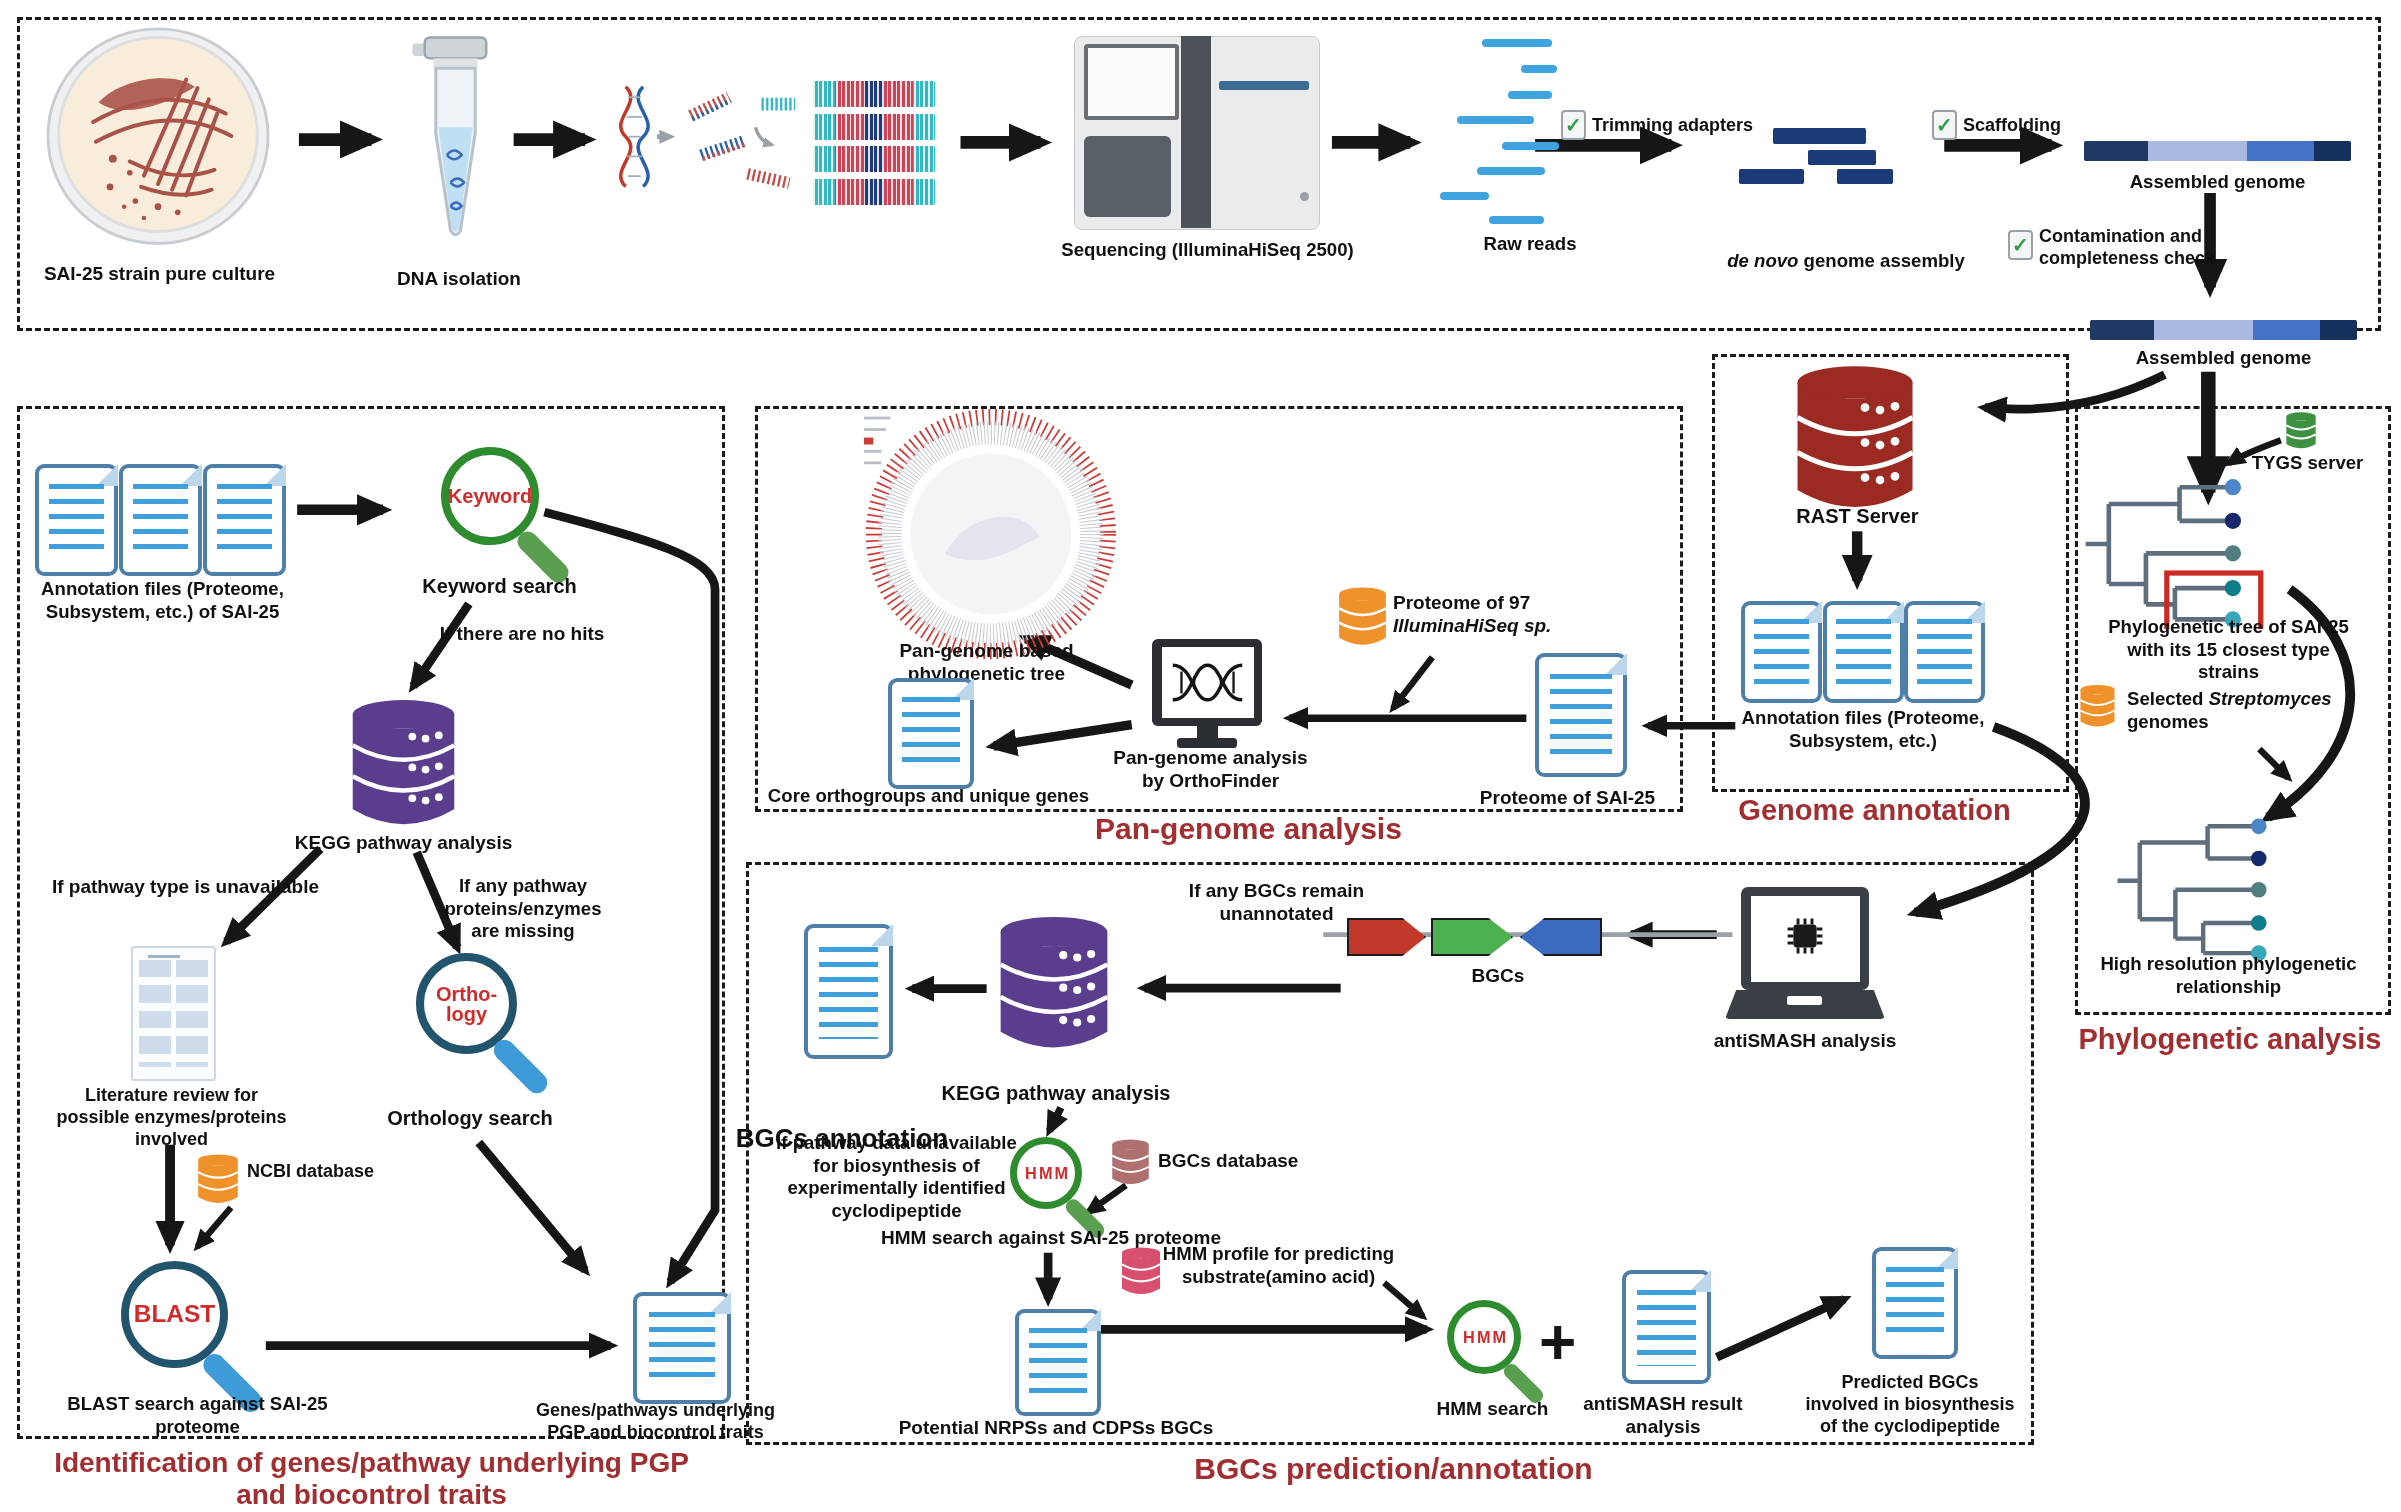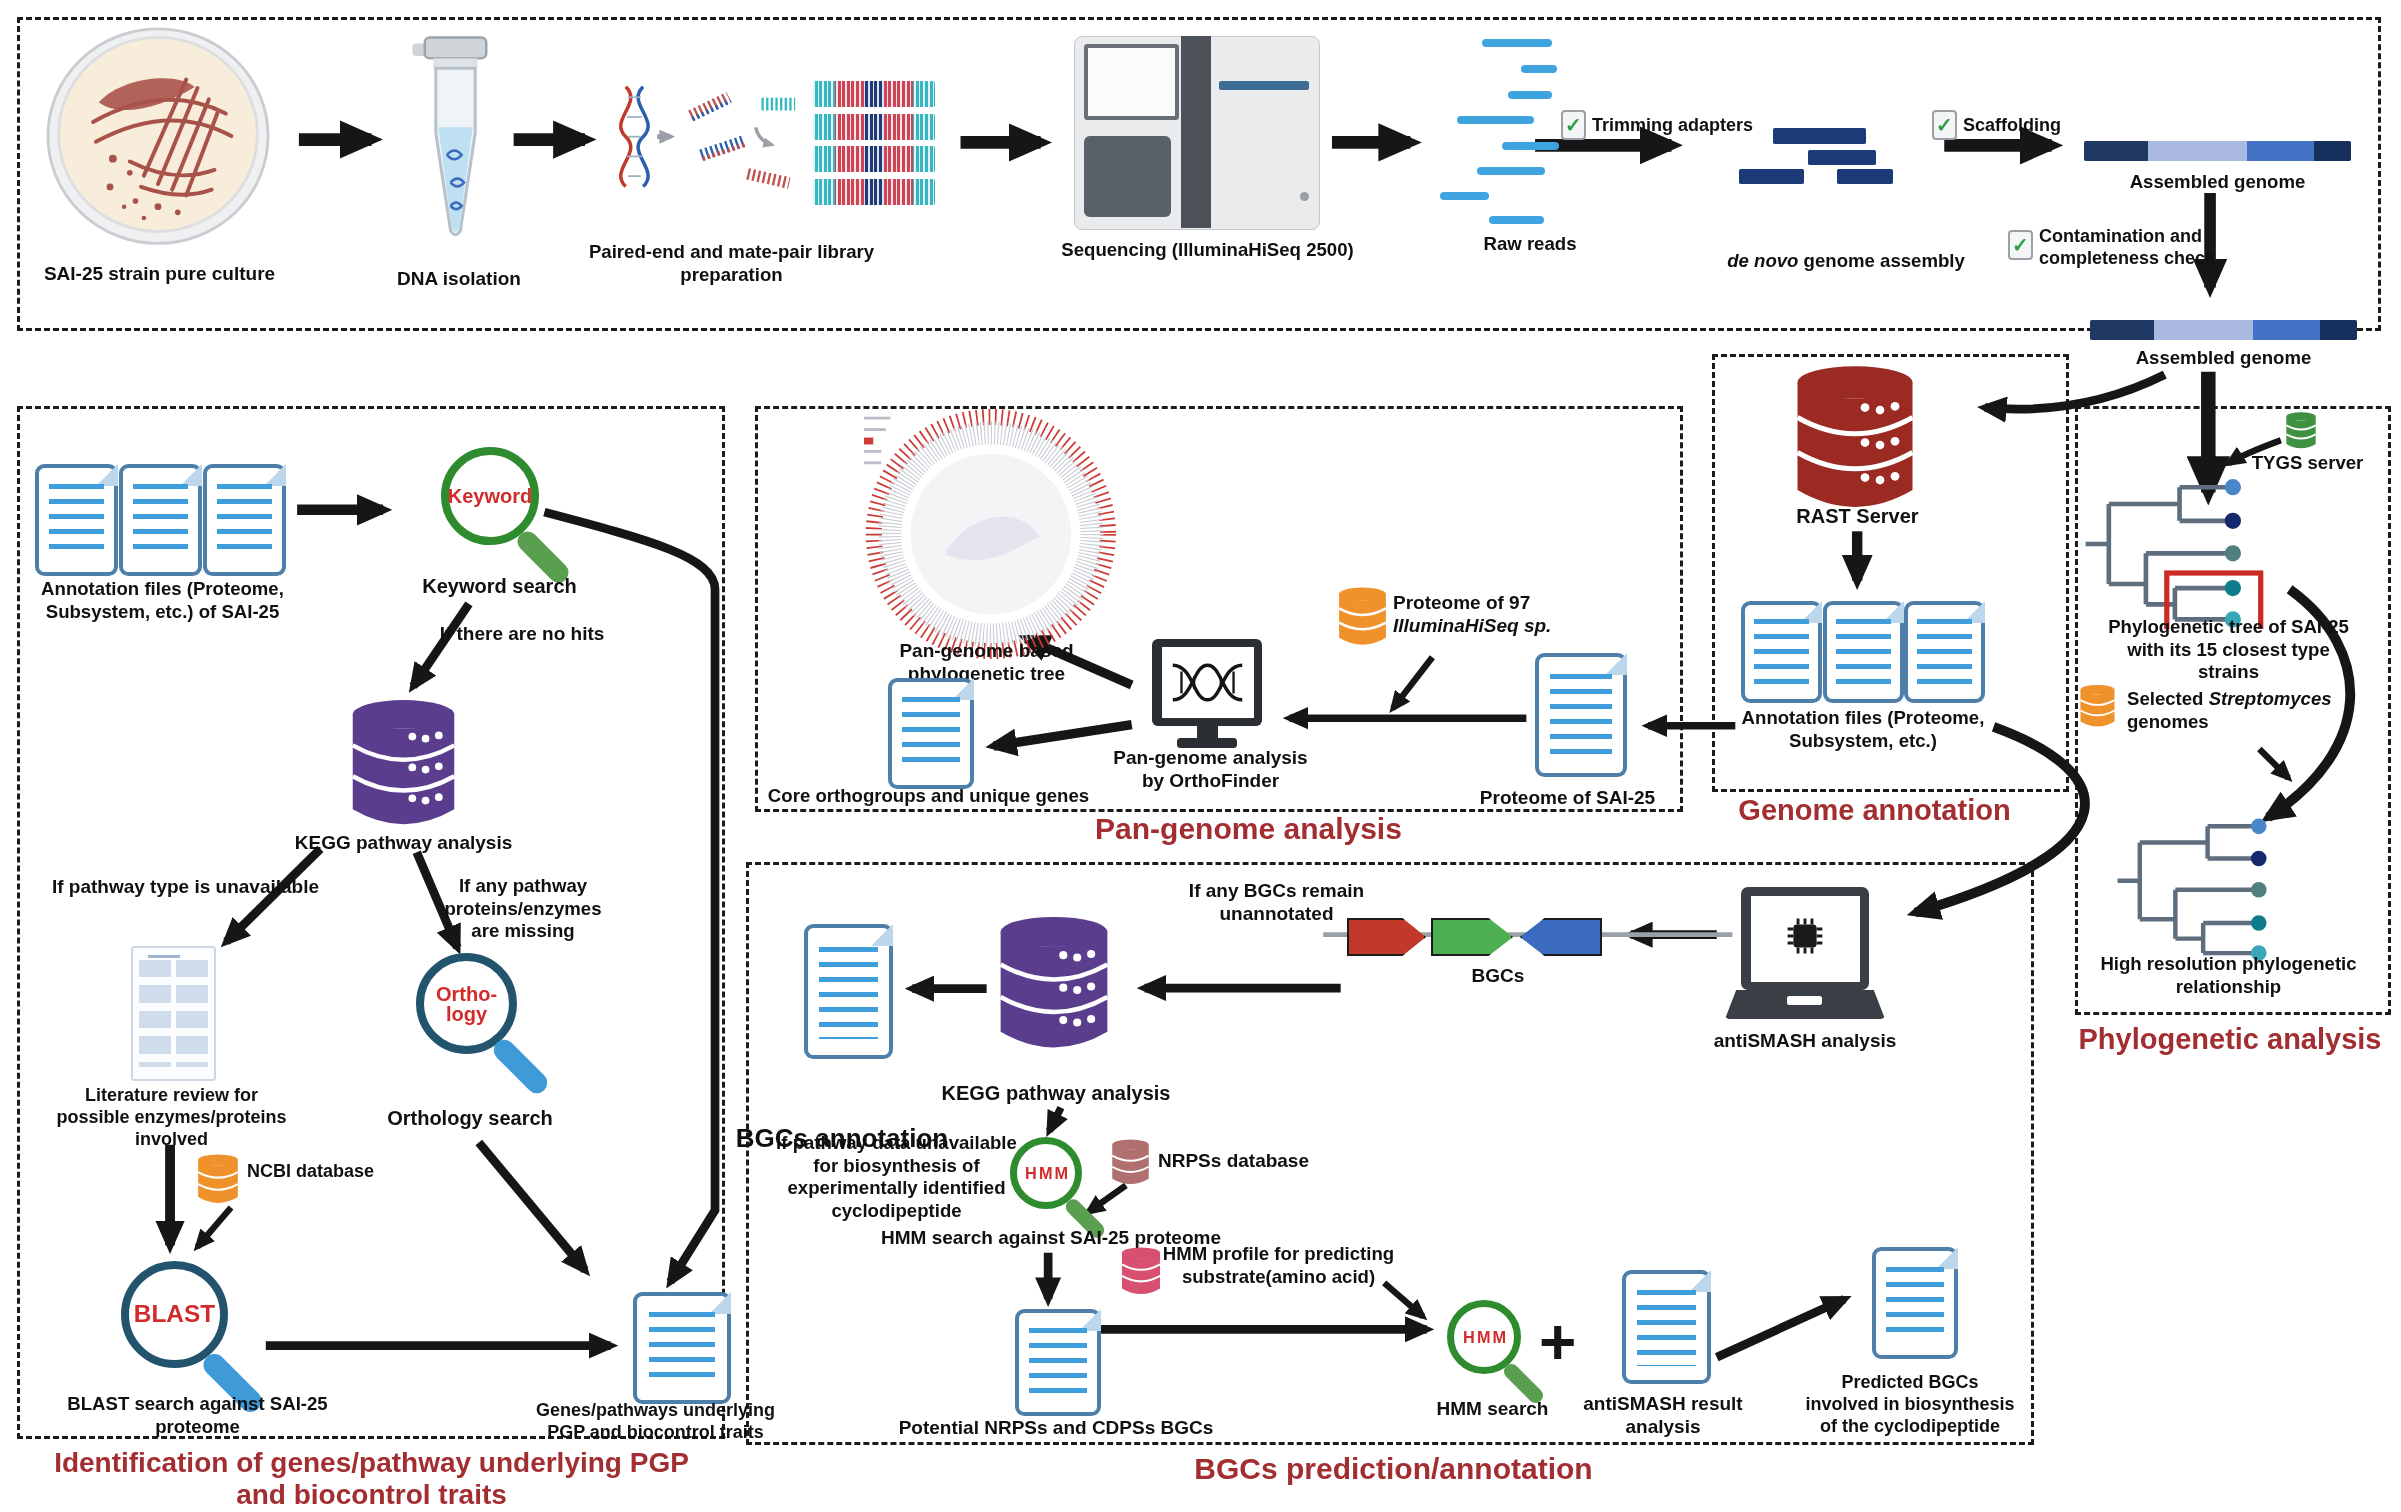--- a/index.html
+++ b/index.html
@@ -177,21 +177,20 @@
       <line x1="151" y1="134" x2="223" y2="110" stroke="#c0504d" stroke-width="8" stroke-dasharray="4 5"></line>
       <line x1="228" y1="160" x2="300" y2="176" stroke="#c0504d" stroke-width="20" stroke-dasharray="4 5"></line>
       <line x1="252" y1="40" x2="310" y2="40" stroke="#35b8c4" stroke-width="22" stroke-dasharray="4 4"></line>
       <path d="M242 80 q6 24 28 30" stroke="#9aa0a6" stroke-width="6" marker-end="url(#ah2)"></path>
     </g>
   </svg>
   <div class="bar-lib" style="left:813px;top:81px;width:122px;"></div>
   <div class="bar-lib" style="left:813px;top:114px;width:122px;"></div>
   <div class="bar-lib" style="left:813px;top:146px;width:122px;"></div>
   <div class="bar-lib" style="left:813px;top:179px;width:122px;"></div>
-  <div class="lbl" style="left:540px;top:241px;width:383px;font-size:18.6px;">Paired-end and mate-pair library preparation</div>
 
   <div class="seqpart" style="left:1074px;top:36px;width:244px;height:192px;">
     <div class="abs" style="left:0;top:0;width:244px;height:192px;background:#e9ebed;border:1.2px solid #c5c9cd;border-radius:8.1px;"></div>
     <div class="abs" style="left:107px;top:0;width:30px;height:192px;background:#4d5258;"></div>
     <div class="abs" style="left:10.4px;top:8.1px;width:87px;height:68px;background:#fbfbfb;border:4.1px solid #6a6f75;border-radius:3.5px;"></div>
     <div class="abs" style="left:10.4px;top:100px;width:87px;height:81px;background:#5a6067;border-radius:5.8px;"></div>
     <div class="abs" style="left:145px;top:45px;width:90px;height:9.3px;background:#3c6b93;border-radius:2.3px;"></div>
     <div class="abs" style="left:226px;top:156px;width:9.3px;height:9.3px;background:#9aa0a6;border-radius:50%;"></div>
   </div>
   <div class="lbl" style="left:1039px;top:239px;width:337px;font-size:18.6px;">Sequencing (IlluminaHiSeq 2500)</div>
@@ -508,21 +507,21 @@
     <span class="ln">for biosynthesis of</span>
     <span class="ln">experimentally identified</span>
     <span class="ln">cyclodipeptide</span>
   </div>
 
   <svg class="abs" style="left:1110px;top:1139px;" width="41" height="46" viewBox="0 0 100 116">
     <path d="M4 14 V100 Q50 127 96 100 V14 Q50 40 4 14 Z" fill="#b07070"></path>
     <ellipse cx="50" cy="14" rx="46" ry="13" fill="#b07070"></ellipse>
     <path d="M4 42 Q50 68 96 42 M4 70 Q50 96 96 70" stroke="#fff" stroke-width="5" fill="none"></path>
   </svg>
-  <div class="lbl" style="left:1158px;top:1149px;width:192px;font-size:19px;text-align:left;">NRPSs database</div>
+  <div class="lbl" style="left:1158px;top:1149px;width:192px;font-size:19px;text-align:left;">BGCs database</div>
 
   <div class="mag" style="left:1010px;top:1137px;">
     <div class="ring" style="width:58px;height:58px;border:7px solid #2e8b2e;font-size:16.3px;letter-spacing:-1.2px;">H M M</div>
     <div class="handle" style="width:48px;height:15px;background:#5a9e4f;right:-27px;bottom:-17.4px;"></div>
   </div>
   <div class="lbl" style="left:877px;top:1226px;width:348px;font-size:19px;">HMM search against SAI-25 proteome</div>
 
   <div class="doc" style="left:1015px;top:1309px;width:78px;height:99px;"></div>
   <div class="lbl" style="left:882px;top:1416px;width:348px;font-size:19px;">Potential NRPSs and CDPSs BGCs</div>
 

